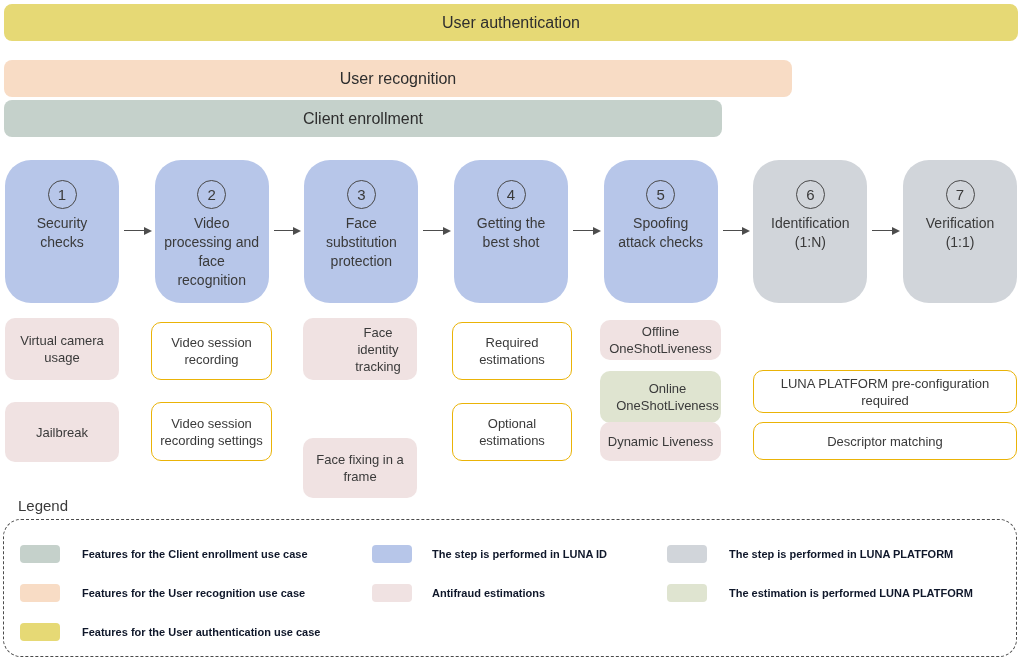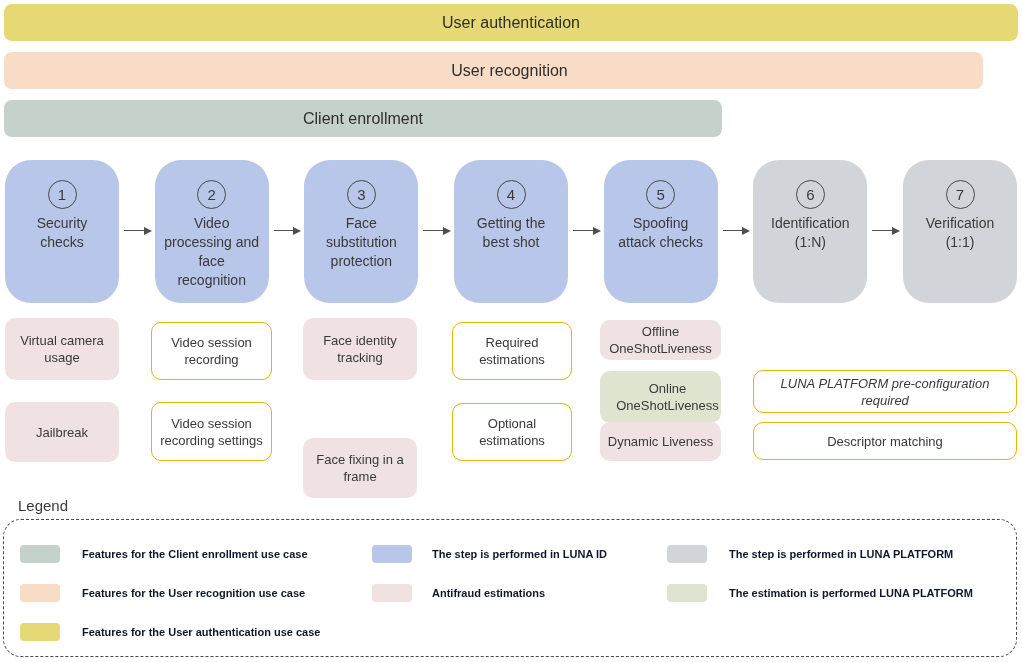--- a/index.html
+++ b/index.html
@@ -5,21 +5,21 @@
   html,body{margin:0;padding:0;background:#ffffff;}
   .canvas{
     position:relative;width:1022px;height:662px;background:#ffffff;overflow:hidden;
     font-family:"Liberation Sans","DejaVu Sans",sans-serif;color:#333;border-radius:21px;
   }
   
   .bar{position:absolute;left:4px;height:37px;border-radius:8px;
        display:flex;align-items:center;justify-content:center;
        font-size:16px;color:#2e2e2e;}
   .bar-auth{top:4px;width:1014px;background:#e6d975;}
-  .bar-recog{top:52px;width:947px;background:#f8dcc5;padding-left:32px;}
+  .bar-recog{top:60px;width:788px;background:#f8dcc5;}
   .bar-enroll{top:100px;width:718px;background:#c5d1cb;}
   
   .steps{position:absolute;left:5px;top:160px;width:1012px;height:143px;display:flex;}
   .step{width:114px;height:143px;border-radius:26px;box-sizing:border-box;
         padding:20px 9px 0 9px;display:flex;flex-direction:column;align-items:center;
         font-size:14px;line-height:19px;text-align:center;color:#3a3a3a;flex:none;}
   .step.blue{background:#b7c6e9;}
   .step.gray{background:#d1d5da;}
   .circ{width:29px;height:29px;border:1.6px solid #474747;border-radius:50%;
         box-sizing:border-box;display:flex;align-items:center;justify-content:center;
@@ -118,21 +118,21 @@
   <div class="col" style="left:151px;top:318px;width:121px;height:145px;">
     <div class="chip plain" style="top:4px;height:58px;">
       <span>Video session recording</span>
     </div>
     <div class="chip plain" style="top:84px;height:59px;">
       <span>Video session recording settings</span>
     </div>
   </div>
 
   <div class="col" style="left:303px;top:318px;width:114px;height:145px;">
-    <div class="chip antifraud" style="top:0;height:62px;">
+    <div class="chip antifraud" style="top:0;height:62px;padding-left:40px;">
       <span>Face identity tracking</span>
     </div>
     <div class="chip antifraud" style="top:84px;height:60px;margin-top:36px;">
       <span>Face fixing in a frame</span>
     </div>
   </div>
 
   <div class="col" style="left:452px;top:318px;width:120px;height:145px;">
     <div class="chip plain" style="top:4px;height:58px;">
       <span>Required estimations</span>
@@ -148,21 +148,21 @@
     </div>
     <div class="chip green" style="top:53px;height:52px;padding-left:18px;">
       <span>Online OneShotLiveness</span>
     </div>
     <div class="chip antifraud" style="top:104px;height:39px;">
       <span>Dynamic Liveness</span>
     </div>
   </div>
 
   <div class="col" style="left:753px;top:318px;width:264px;height:145px;">
-    <div class="chip plain" style="top:52px;height:43px;font-style:italic;">
+    <div class="chip plain" style="top:52px;height:43px;">
       <span>LUNA PLATFORM pre-configuration required</span>
     </div>
     <div class="chip plain" style="top:104px;height:38px;">
       <span>Descriptor matching</span>
     </div>
   </div>
 
   <div class="legend-title">Legend</div>
   <div class="legend-box"></div>
 

